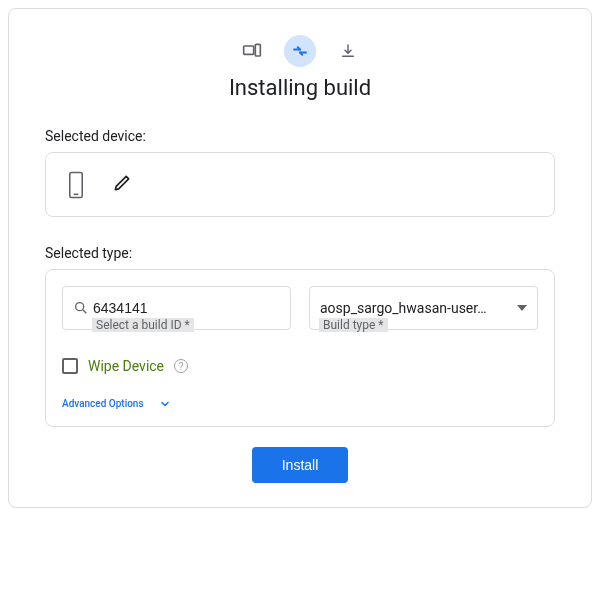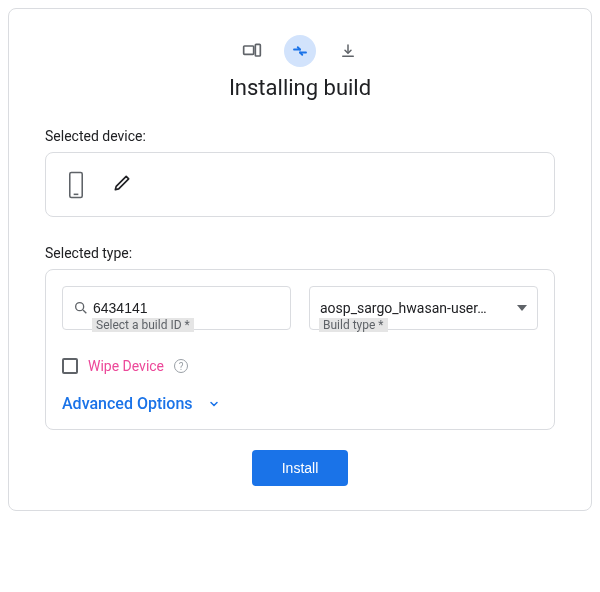--- a/index.html
+++ b/index.html
@@ -130,32 +130,32 @@
     align-items: center;
     gap: 10px;
     margin-bottom: 20px;
   }
   .checkbox {
     width: 16px; height: 16px;
     border: 2px solid #5f6368;
     border-radius: 2px;
     cursor: pointer;
   }
-  .wipe-label { font-size: 14px; color: #ec4899; }
+  .wipe-label { font-size: 14px; color: #4d7c0f; }
   .help-icon {
     width: 14px; height: 14px; border: 1px solid #9aa0a6;
     border-radius: 50%; font-size: 10px; color: #9aa0a6;
     display: inline-flex; align-items: center; justify-content: center;
   }
   .adv-link {
     display: inline-flex;
     align-items: center;
     gap: 15px;
     color: #1a73e8;
-    font-size: 16px;
+    font-size: 10px;
     font-weight: 500;
     cursor: pointer;
   }
   .install-row {
     display: flex;
     justify-content: center;
     margin-top: 20px;
   }
   .install-btn {
     background: #1a73e8;

